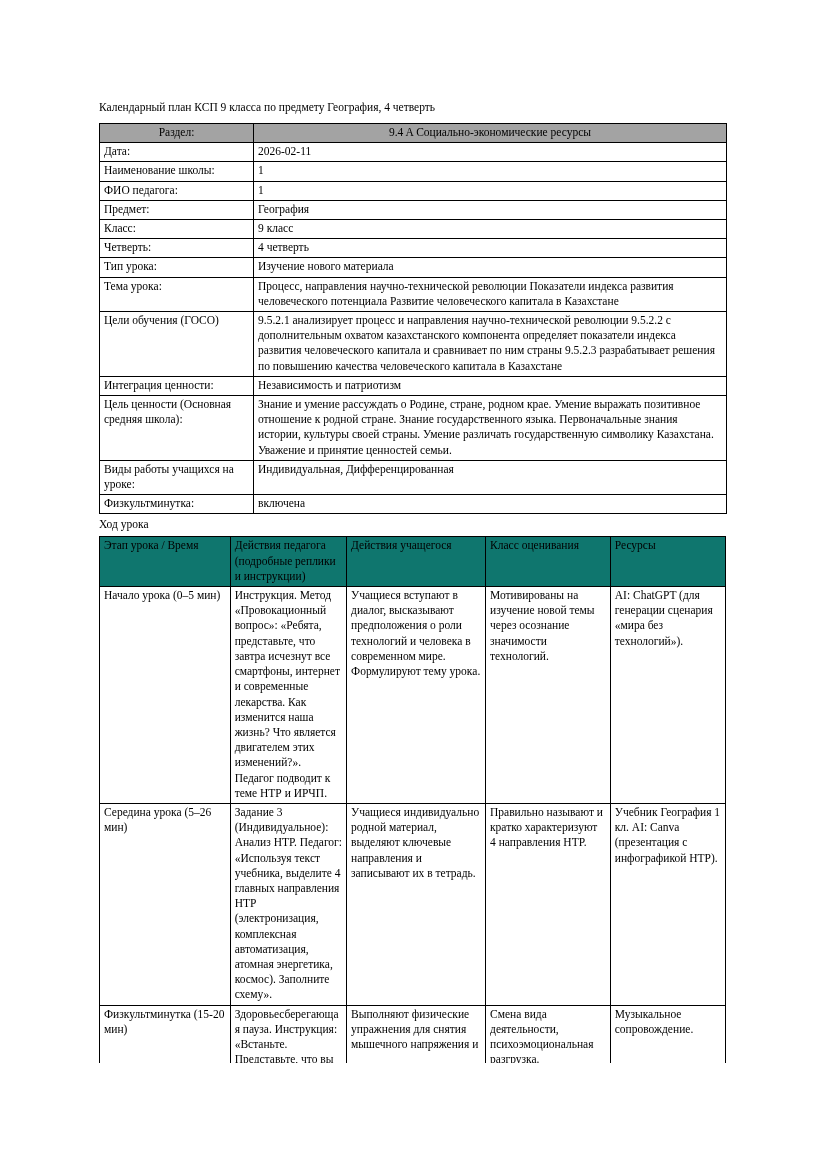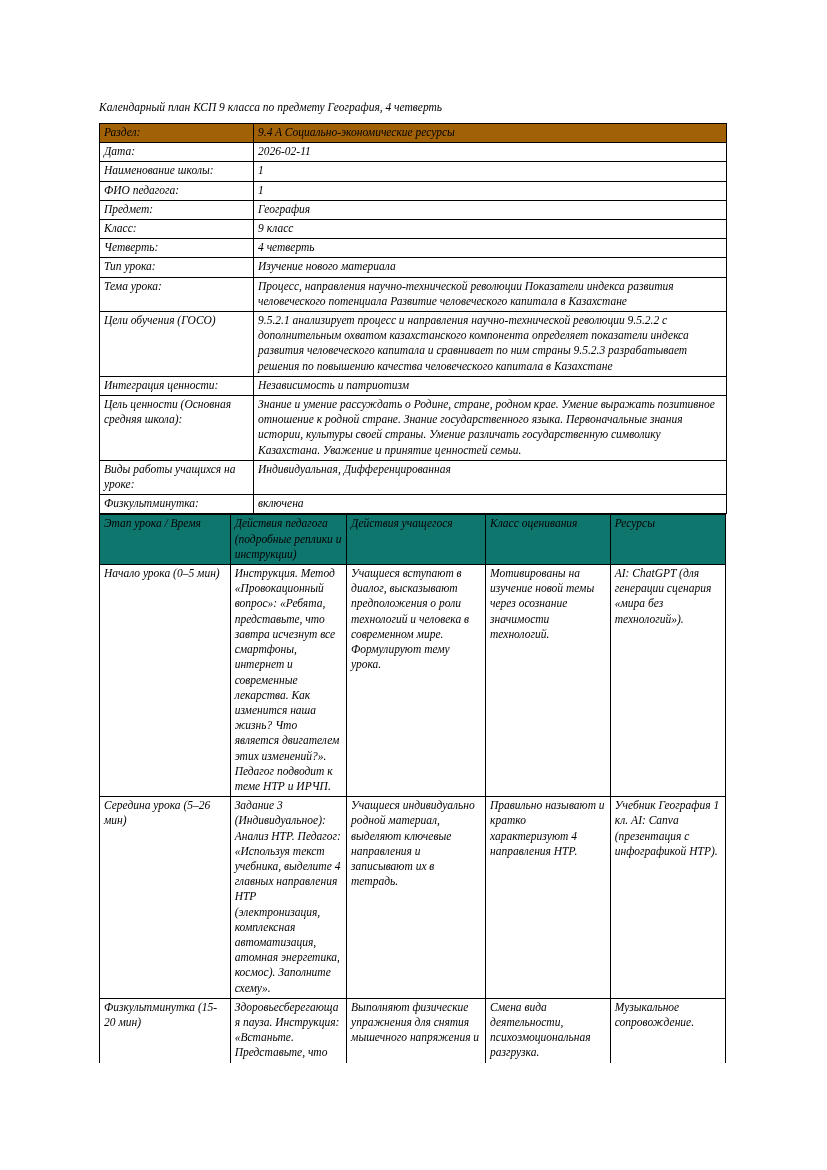--- a/index.html
+++ b/index.html
@@ -16,21 +16,20 @@
     color: #000000;
     -webkit-font-smoothing: antialiased;
   }
   .page {
     position: relative;
     width: 761px;
     height: 1170px;
     background: #ffffff;
     box-sizing: border-box;
     padding: 100px 100px 16px 99px;
-    font-style: italic;
   }
   .doc-title {
     font-size: 11.5px;
     line-height: 15px;
     margin: 0 0 8px 0;
     white-space: nowrap;
   }
   .section-label {
     font-size: 11.5px;
     line-height: 15px;
@@ -48,21 +47,21 @@
     padding: 1px 4px 2px 4px;
     vertical-align: top;
     text-align: left;
     font-weight: normal;
     word-wrap: break-word;
     overflow-wrap: break-word;
   }
   
   .info-table col.k { width: 154px; }
   .info-table col.v { width: 473px; }
-  .info-table tr.shaded td { background: #a16207; }
+  .info-table tr.shaded td { background: #a3a3a3; text-align: center; }
 
   
   .flow-table col.c1 { width: 110px; }
   .flow-table col.c2 { width: 98px; }
   .flow-table col.c3 { width: 117px; }
   .flow-table col.c4 { width: 105px; }
   .flow-table col.c5 { width: 97px; }
   .flow-table thead td { background: #0f766e; }
 
   
@@ -140,20 +139,21 @@
           <td>Виды работы учащихся на уроке:</td>
           <td>Индивидуальная, Дифференцированная</td>
         </tr>
         <tr>
           <td>Физкультминутка:</td>
           <td>включена</td>
         </tr>
       </tbody>
   </table>
 
+  <div class="section-label">Ход урока</div>
 
   <table class="flow-table">
     <colgroup>
       <col class="c1">
         <col class="c2">
         <col class="c3">
         <col class="c4">
         <col class="c5">
     </colgroup>
     <thead>

